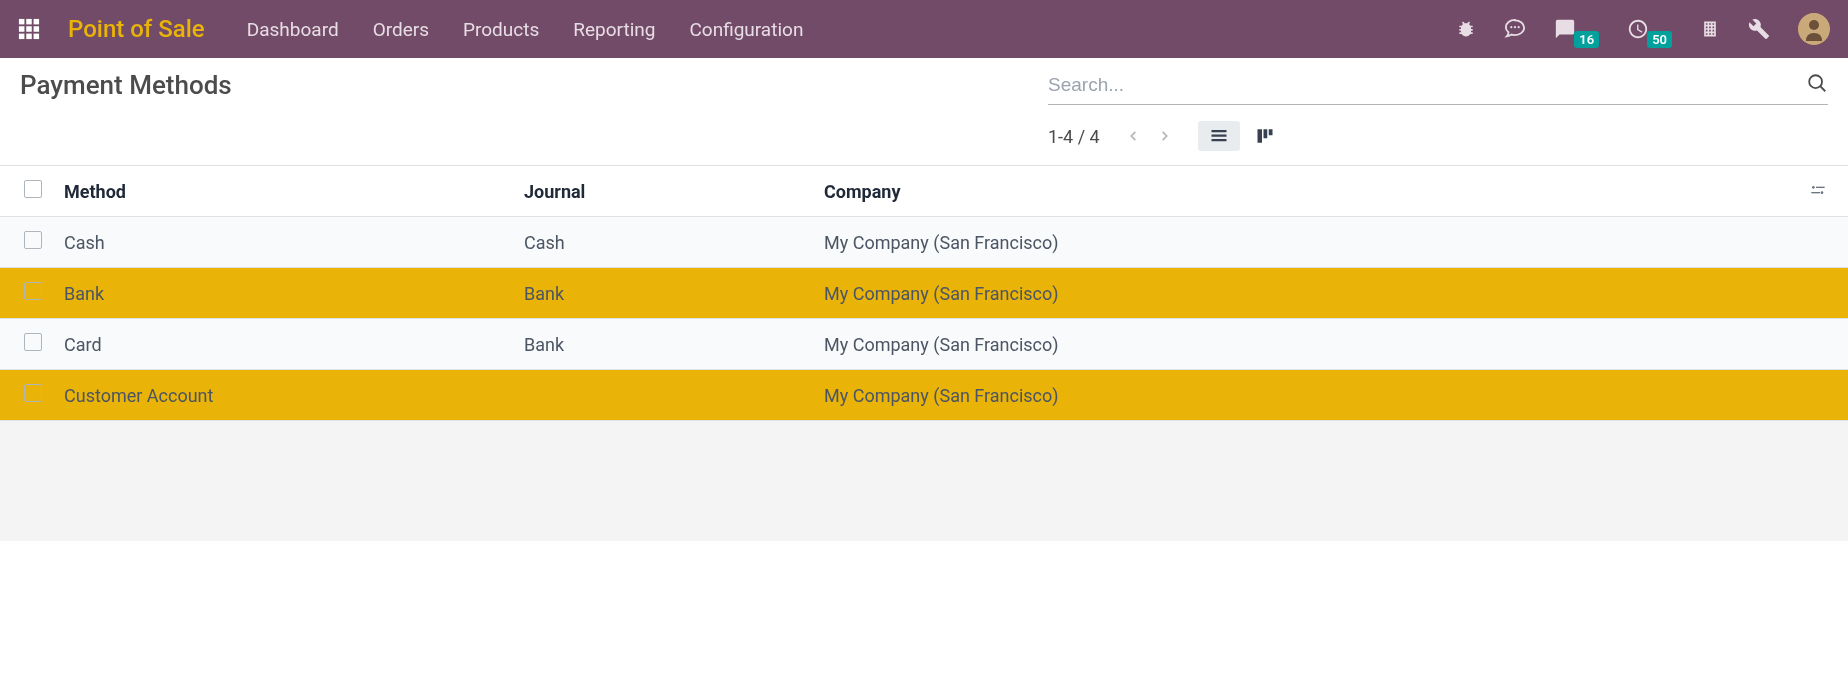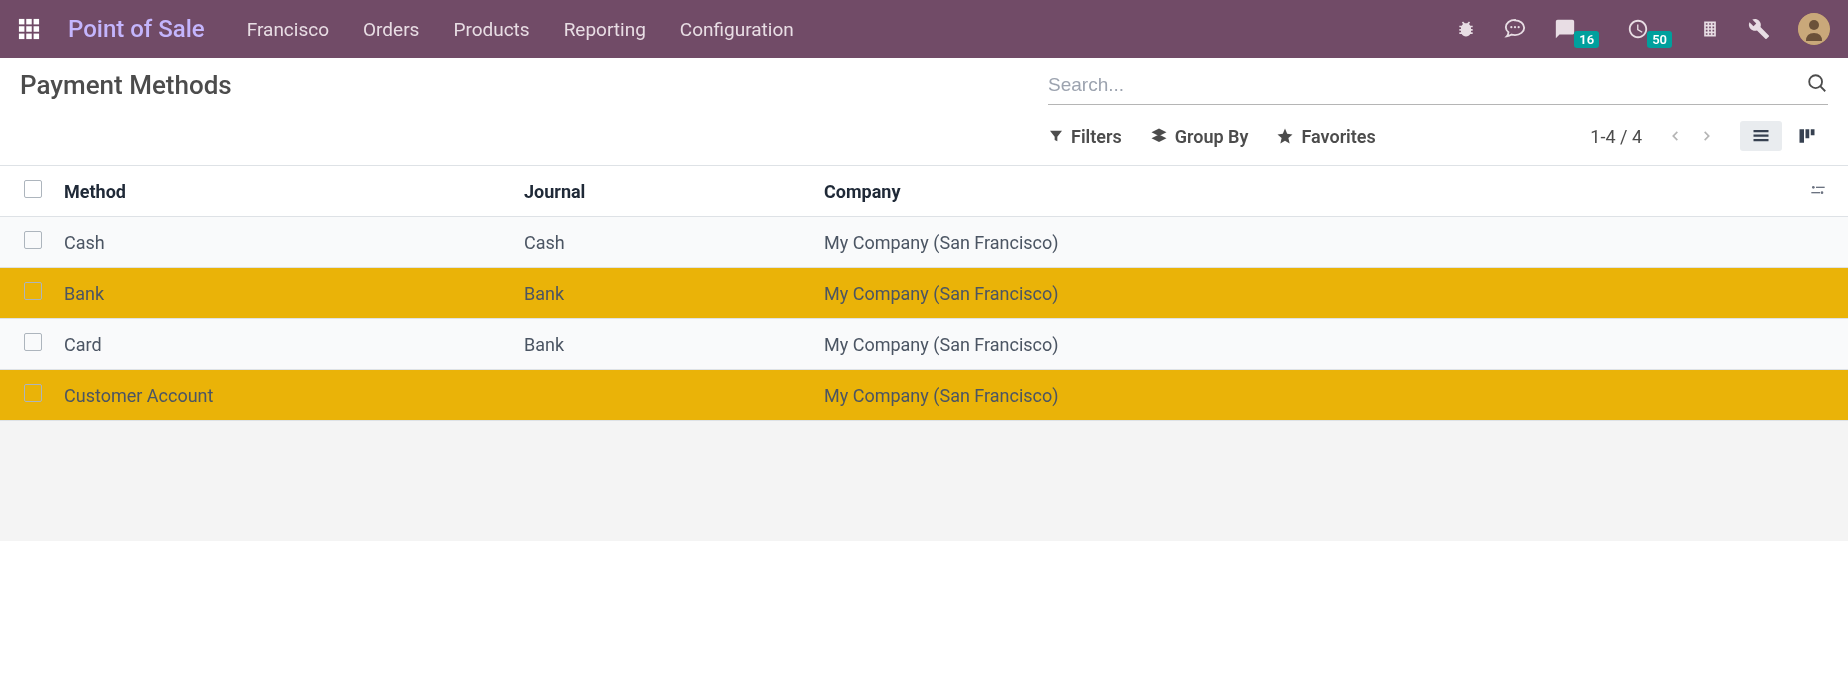--- a/index.html
+++ b/index.html
@@ -9,21 +9,21 @@
   .navbar {
     background: #714b67;
     height: 58px;
     display: flex;
     align-items: center;
     padding: 0 18px;
     color: #fff;
   }
   .navbar-left { display: flex; align-items: center; gap: 24px; }
   .apps-icon svg { display: block; }
-  .app-title { font-size: 24px; font-weight: 500; color: #c4b5fd; margin-left: 4px; margin-right: 18px; }
+  .app-title { font-size: 24px; font-weight: 500; color: #eab308; margin-left: 4px; margin-right: 18px; }
   .nav-menu { display: flex; gap: 34px; }
   .nav-item { color: #e8dde4; font-size: 19px; cursor: pointer; }
   .navbar-right { margin-left: auto; display: flex; align-items: center; gap: 28px; }
   .nav-icon { position: relative; display: flex; align-items: center; cursor: pointer; }
   .nav-icon svg { fill: #e8dde4; }
   .badge {
     background: #00a09d;
     color: #fff;
     font-size: 13px;
     font-weight: 600;
@@ -139,21 +139,21 @@
           <rect x="1" y="9" width="6" height="6" fill="#fff"></rect>
           <rect x="9" y="9" width="6" height="6" fill="#fff"></rect>
           <rect x="17" y="9" width="6" height="6" fill="#fff"></rect>
           <rect x="1" y="17" width="6" height="6" fill="#fff"></rect>
           <rect x="9" y="17" width="6" height="6" fill="#fff"></rect>
           <rect x="17" y="17" width="6" height="6" fill="#fff"></rect>
         </svg>
     </span>
     <span class="app-title">Point of Sale</span>
     <div class="nav-menu">
-      <span class="nav-item">Francisco</span>
+      <span class="nav-item">Dashboard</span>
       <span class="nav-item">Orders</span>
       <span class="nav-item">Products</span>
       <span class="nav-item">Reporting</span>
       <span class="nav-item">Configuration</span>
     </div>
   </div>
   <div class="navbar-right">
     <span class="nav-icon">
       <svg width="20" height="20" viewBox="0 0 24 24">
           <path d="M20 8h-2.81c-.45-.78-1.07-1.45-1.82-1.96L17 4.41 15.59 3l-2.17 2.17C12.96 5.06 12.49 5 12 5s-.96.06-1.41.17L8.41 3 7 4.41l1.62 1.63C7.88 6.55 7.26 7.22 6.81 8H4v2h2.09c-.05.33-.9.66-.09 1v1H4v2h2v1c0 .34.04.67.09 1H4v2h2.81c1.04 1.79 2.97 3 5.19 3s4.15-1.21 5.19-3H20v-2h-2.09c.05-.33.09-.66.09-1v-1h2v-2h-2v-1c0-.34-.04-.67-.09-1H20V8z"></path>
@@ -207,40 +207,20 @@
     <div class="search-row">
       <input class="search-input" placeholder="Search..." style="">
       <span class="search-icon">
         <svg width="22" height="22" viewBox="0 0 24 24" fill="none" stroke="#4c4c4c" stroke-width="2">
             <circle cx="10.5" cy="10.5" r="7"></circle>
             <line x1="21" y1="21" x2="15.5" y2="15.5"></line>
           </svg>
       </span>
     </div>
     <div class="toolbar-row">
-      <div class="toolbar-filters">
-        <span class="filter-btn">
-          <svg width="16" height="16" viewBox="0 0 24 24">
-              <path d="M3 4h18l-7 9v7l-4-2v-5L3 4z"></path>
-            </svg>
-          <span>Filters</span>
-        </span>
-        <span class="filter-btn">
-          <svg width="18" height="18" viewBox="0 0 24 24">
-              <path d="M12 2l10 5-10 5L2 7l10-5zm0 8l10 5-10 5-10-5 10-5z"></path>
-            </svg>
-          <span>Group By</span>
-        </span>
-        <span class="filter-btn">
-          <svg width="18" height="18" viewBox="0 0 24 24">
-              <path d="M12 2l2.9 6.9L22 10l-5.5 4.8L18.2 22 12 18.3 5.8 22l1.7-7.2L2 10l7.1-1.1L12 2z"></path>
-            </svg>
-          <span>Favorites</span>
-        </span>
-      </div>
       <div class="toolbar-right">
         <span class="pager">1-4 / 4</span>
         <span class="pager-arrows">
           <span class="pager-arrow">
             <svg width="14" height="18" viewBox="0 0 24 24" fill="#b5b5b5">
                 <path d="M15 4l-8 8 8 8 2-2-6-6 6-6-2-2z"></path>
               </svg>
           </span>
           <span class="pager-arrow">
             <svg width="14" height="18" viewBox="0 0 24 24" fill="#b5b5b5">

